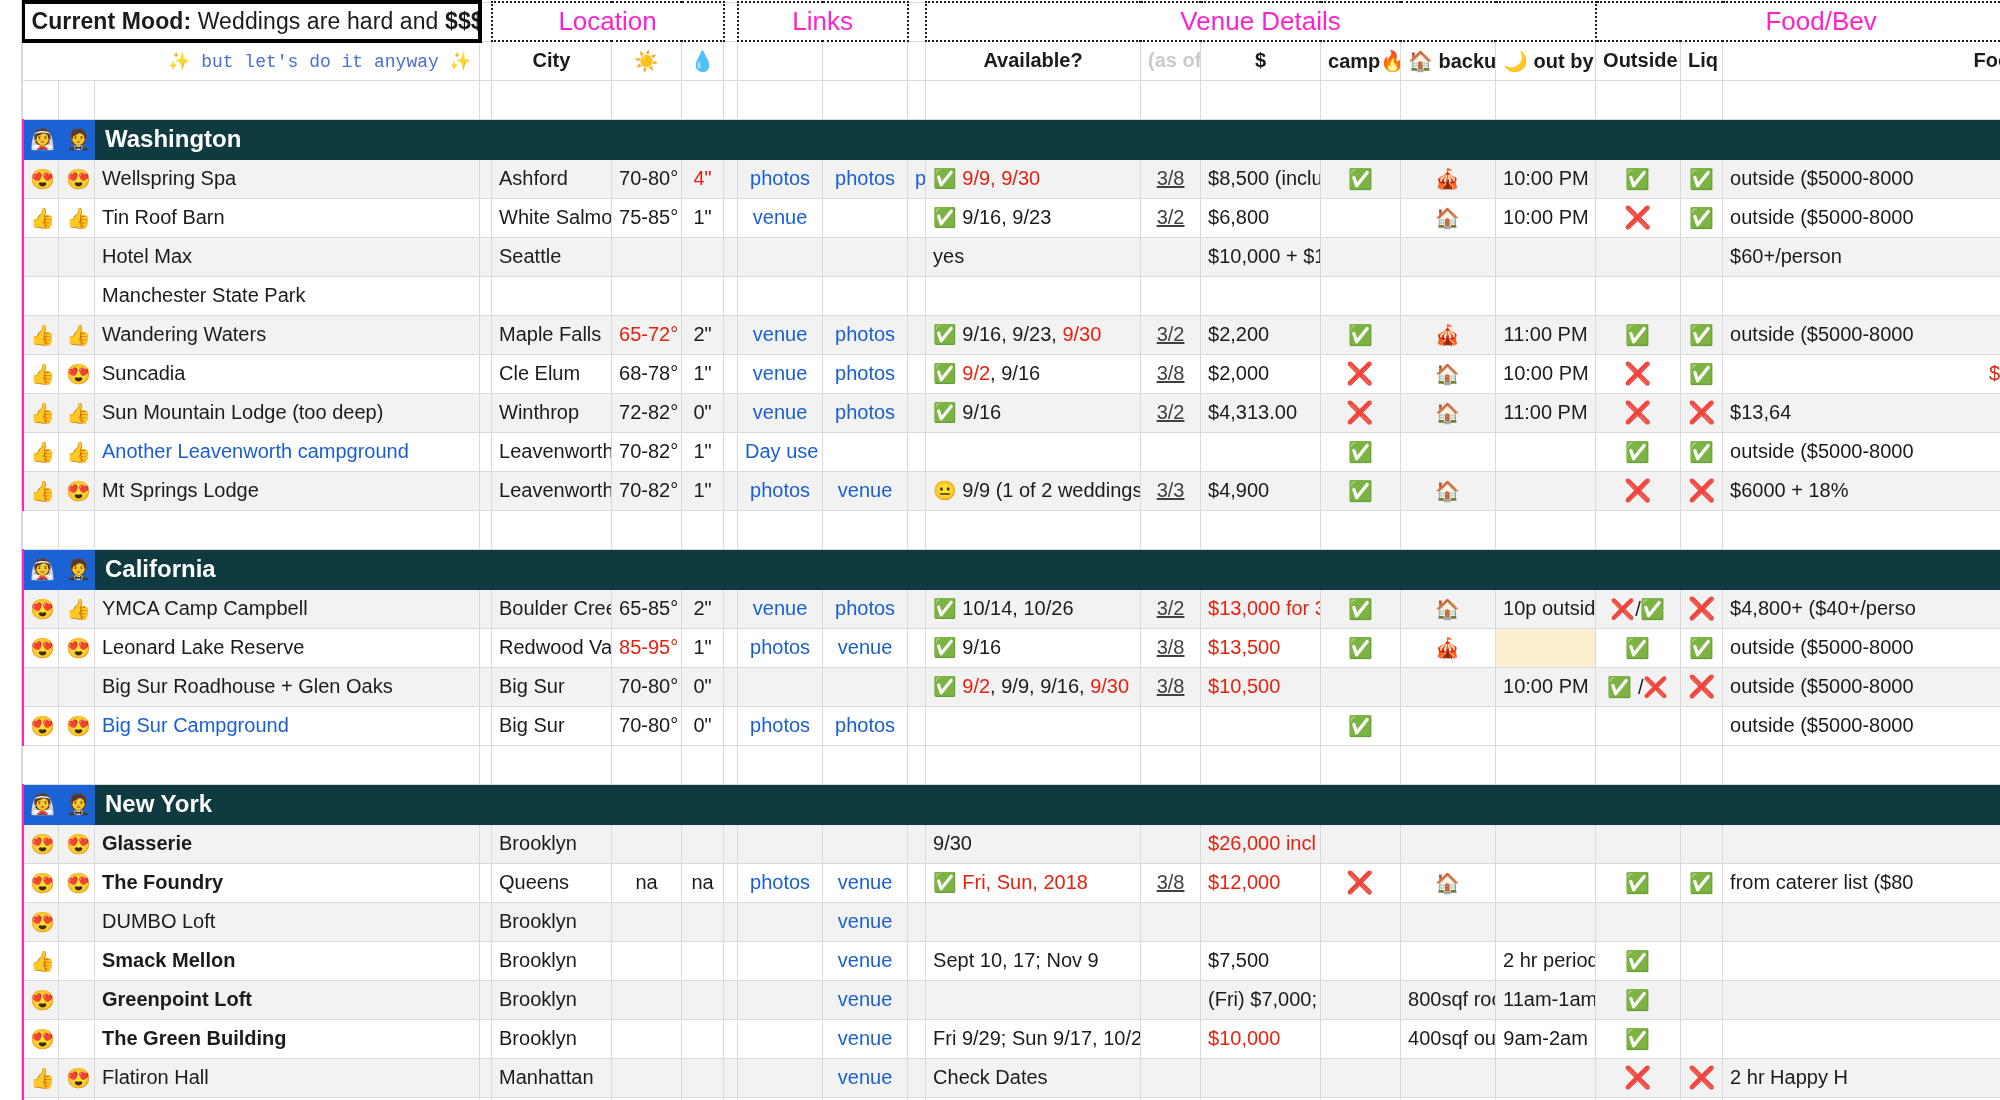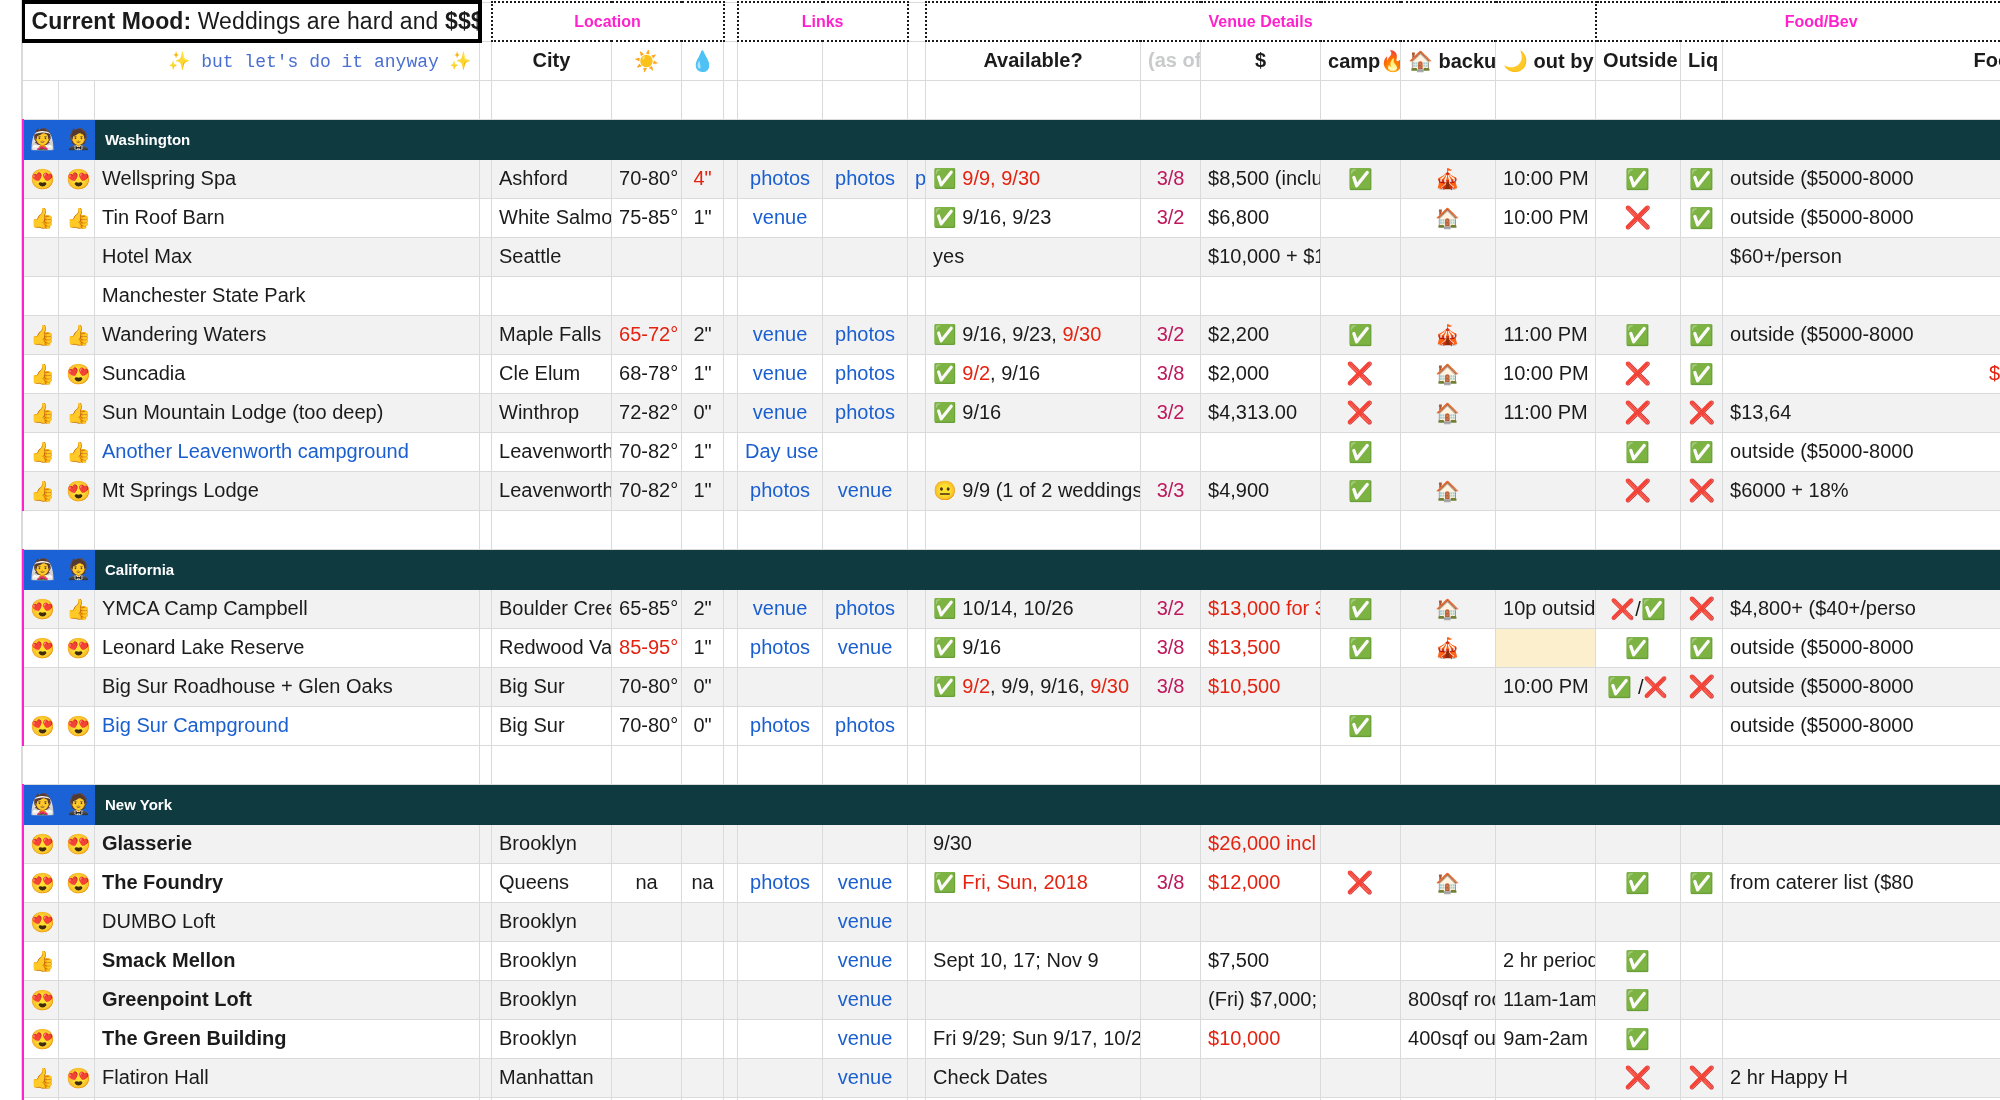--- a/index.html
+++ b/index.html
@@ -71,23 +71,23 @@
     font-family: "Liberation Mono", monospace;
     font-size: 18px;
     color: #4a6fd1;
   }
   .sub-cell .sp { color: #f0b429; }
 
   
   .grp {
     background: #ffffff;
     color: #ff22cc;
-    font-weight: bold;
+    font-weight: normal;
     text-align: center;
-    font-size: 16px;
+    font-size: 26px;
     border: 2px dotted #1b1b1b !important;
     height: 41px;
   }
   .grp-sp { background: #f2f2f2; border-color: #d9dadb !important; }
 
   
   .hdr {
     background: #f2f2f2;
     font-weight: bold;
     text-align: center;
@@ -98,40 +98,40 @@
   .hdr.right { text-align: right; }
 
   
   .spacer td { height: 14px; background: #f2f2f2; border-color: #e3e4e5; }
   .spacer td.white { background: #ffffff; }
 
   
   tr.state td { background: #0e3a40; height: 40px; border-color: #0e3a40; }
   tr.state td.e1, tr.state td.e2 { background: #1a62d6; border-color: #1a62d6; text-align: center; font-size: 20px; }
   tr.state td.nm {
-    color: #ffffff; font-weight: bold; font-size: 15px;
+    color: #ffffff; font-weight: bold; font-size: 24px;
     text-align: left; padding-left: 10px;
   }
   tr.state td.gut { background: #ffffff; border-color: #d9dadb; }
 
   
   tr.r td { height: 39px; }
   tr.alt td { background: #f2f2f2; }
   td.emo { text-align: center; font-size: 20px; }
   td.nm  { text-align: left; padding-left: 10px; font-size: 20px; }
   td.nm.b { font-weight: bold; }
   td.ctr { text-align: center; }
   td.rt  { text-align: right; }
   td.gut { background: #ffffff !important; border-left: none; border-right: 1px solid #d9dadb; }
   .pinkline { border-left: 2px solid #ff22cc !important; }
 
   a.lnk { color: #1a5fd0; cursor: pointer; }
   .red { color: #e4220f; }
   .blk { color: #1b1b1b; text-align: center; }
-  .grey { color: #be185d; }
+  .grey { color: #404040; text-decoration: underline; }
   .cream { background: #fcefcd !important; }
   .ck { font-size: 19px; }
   .xx { color: #e4220f; font-weight: bold; font-size: 22px; }
 
   
   .numstrip {
     position: absolute; left: 0; top: 0; width: 22px; height: 1100px;
     background: #ffffff; border-right: 1px solid #d9dadb;
   }
 </style>

